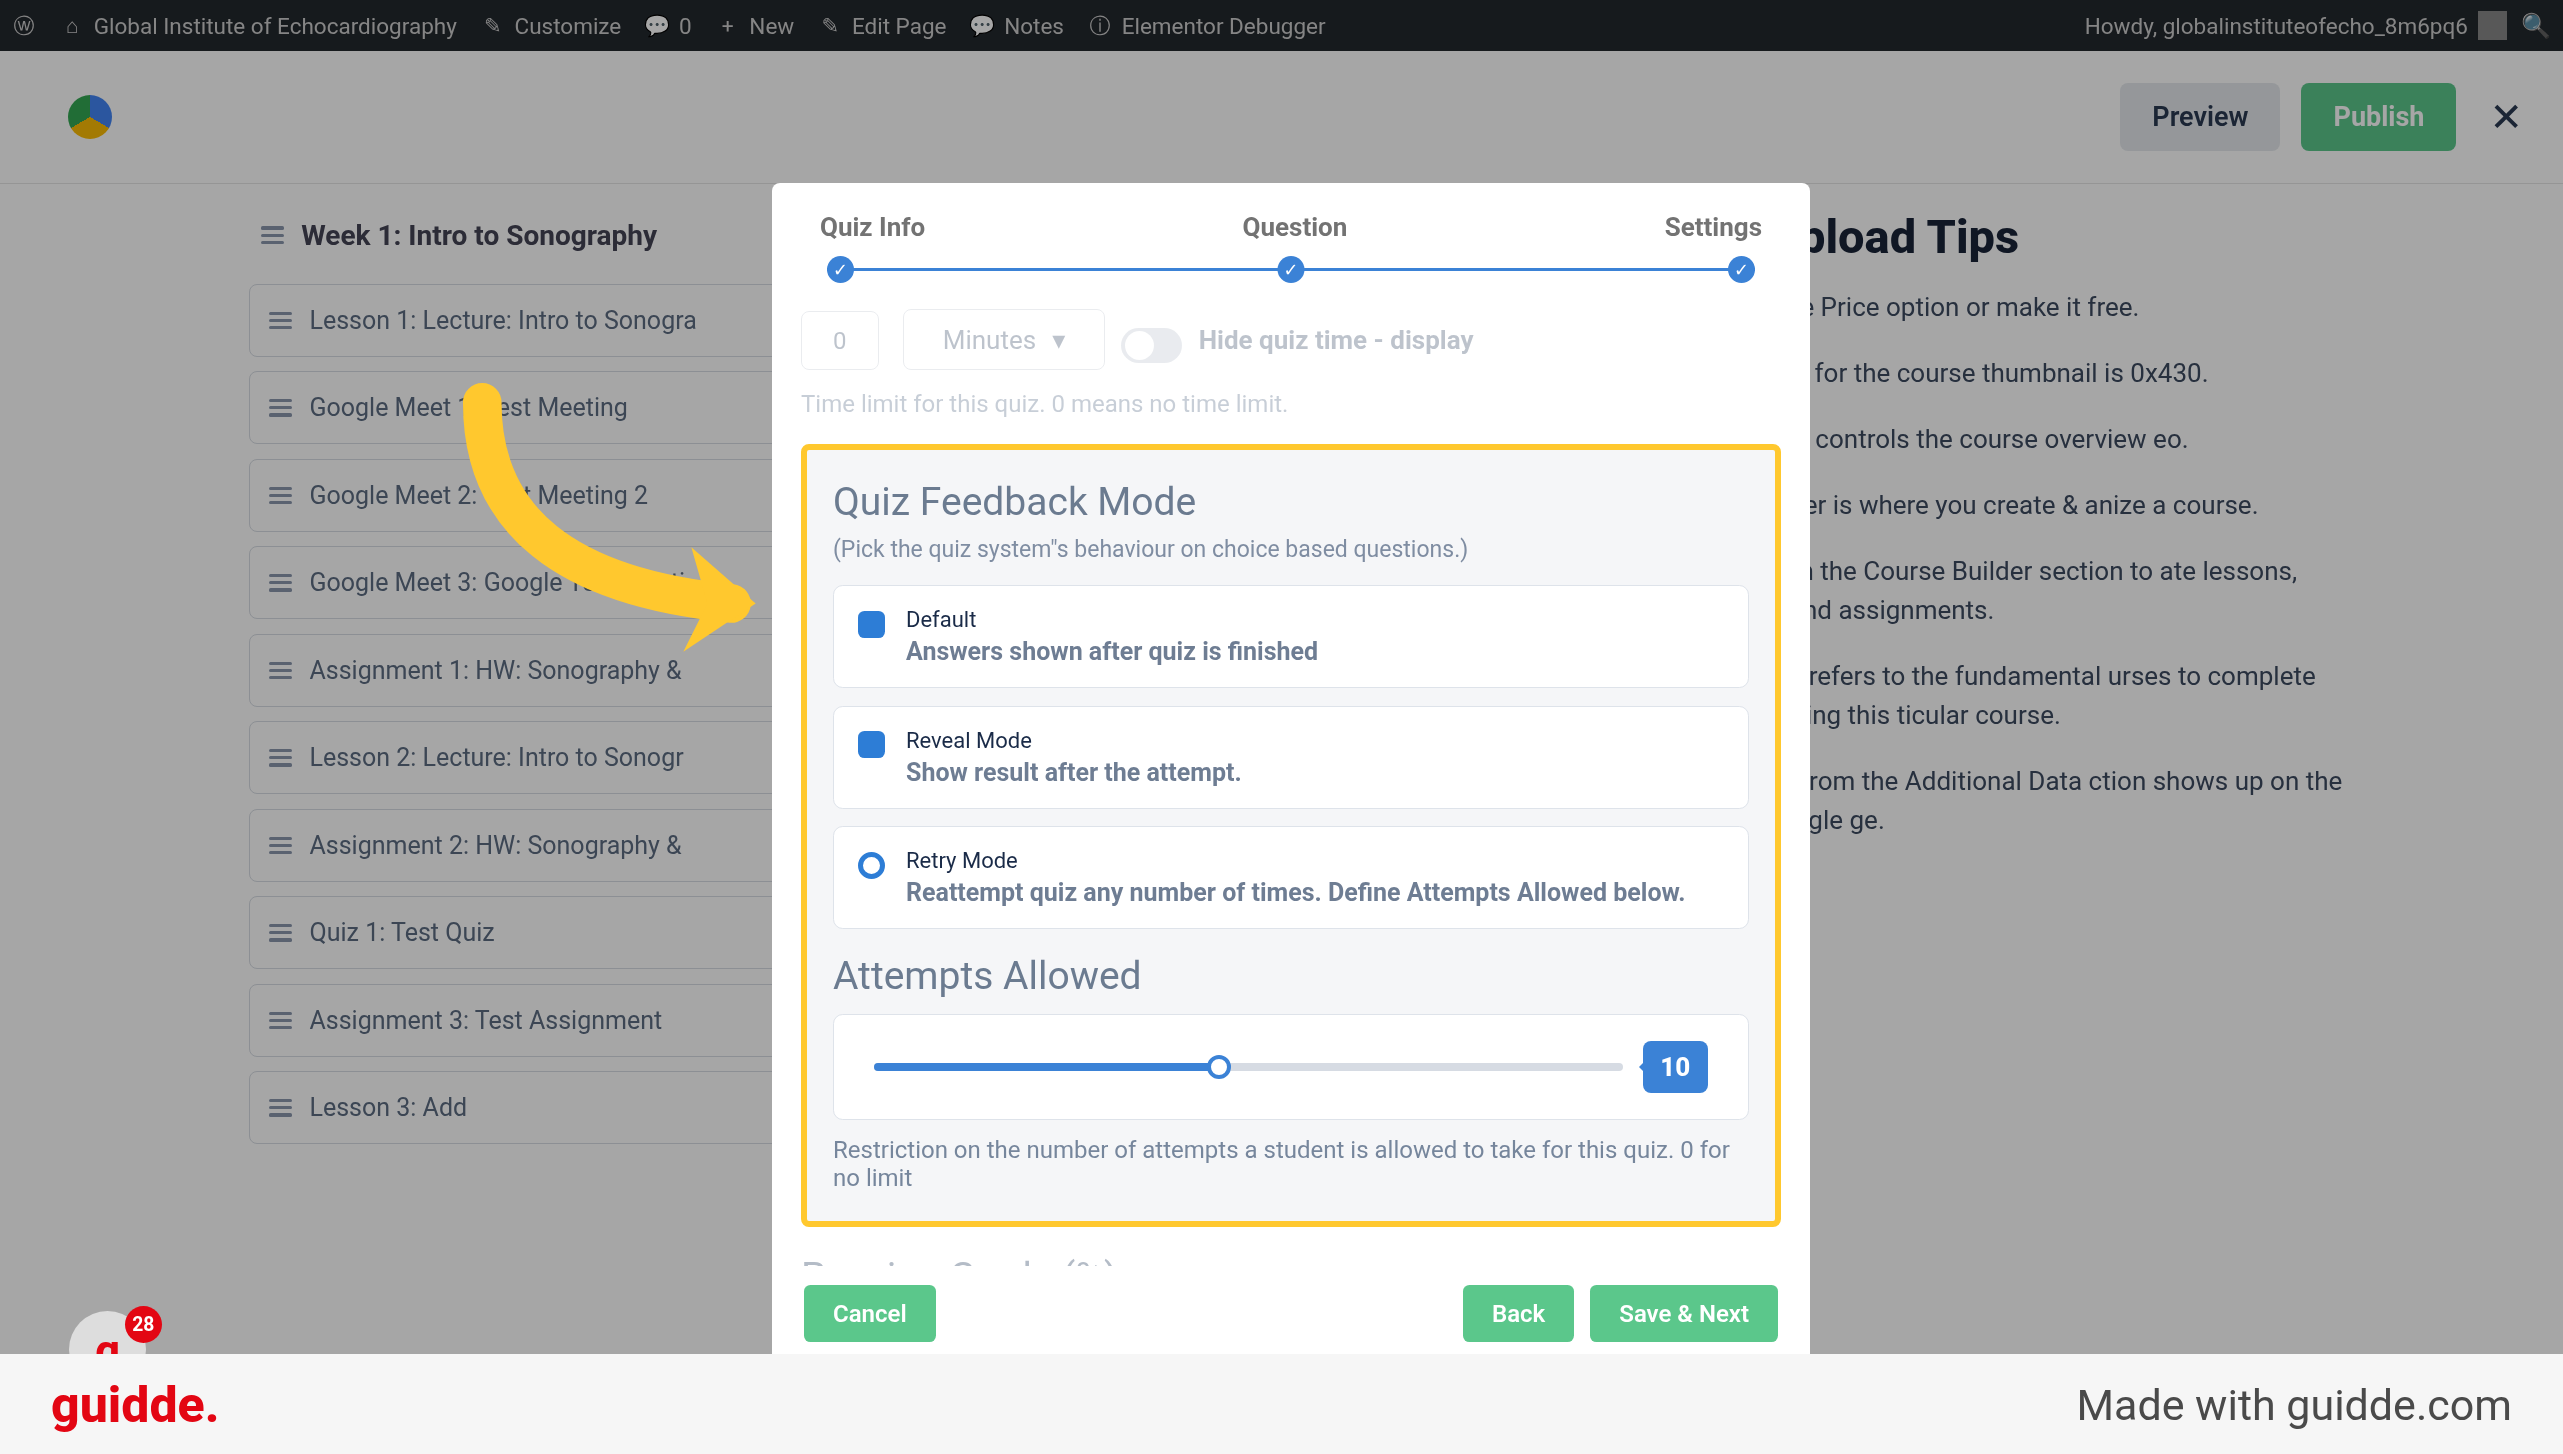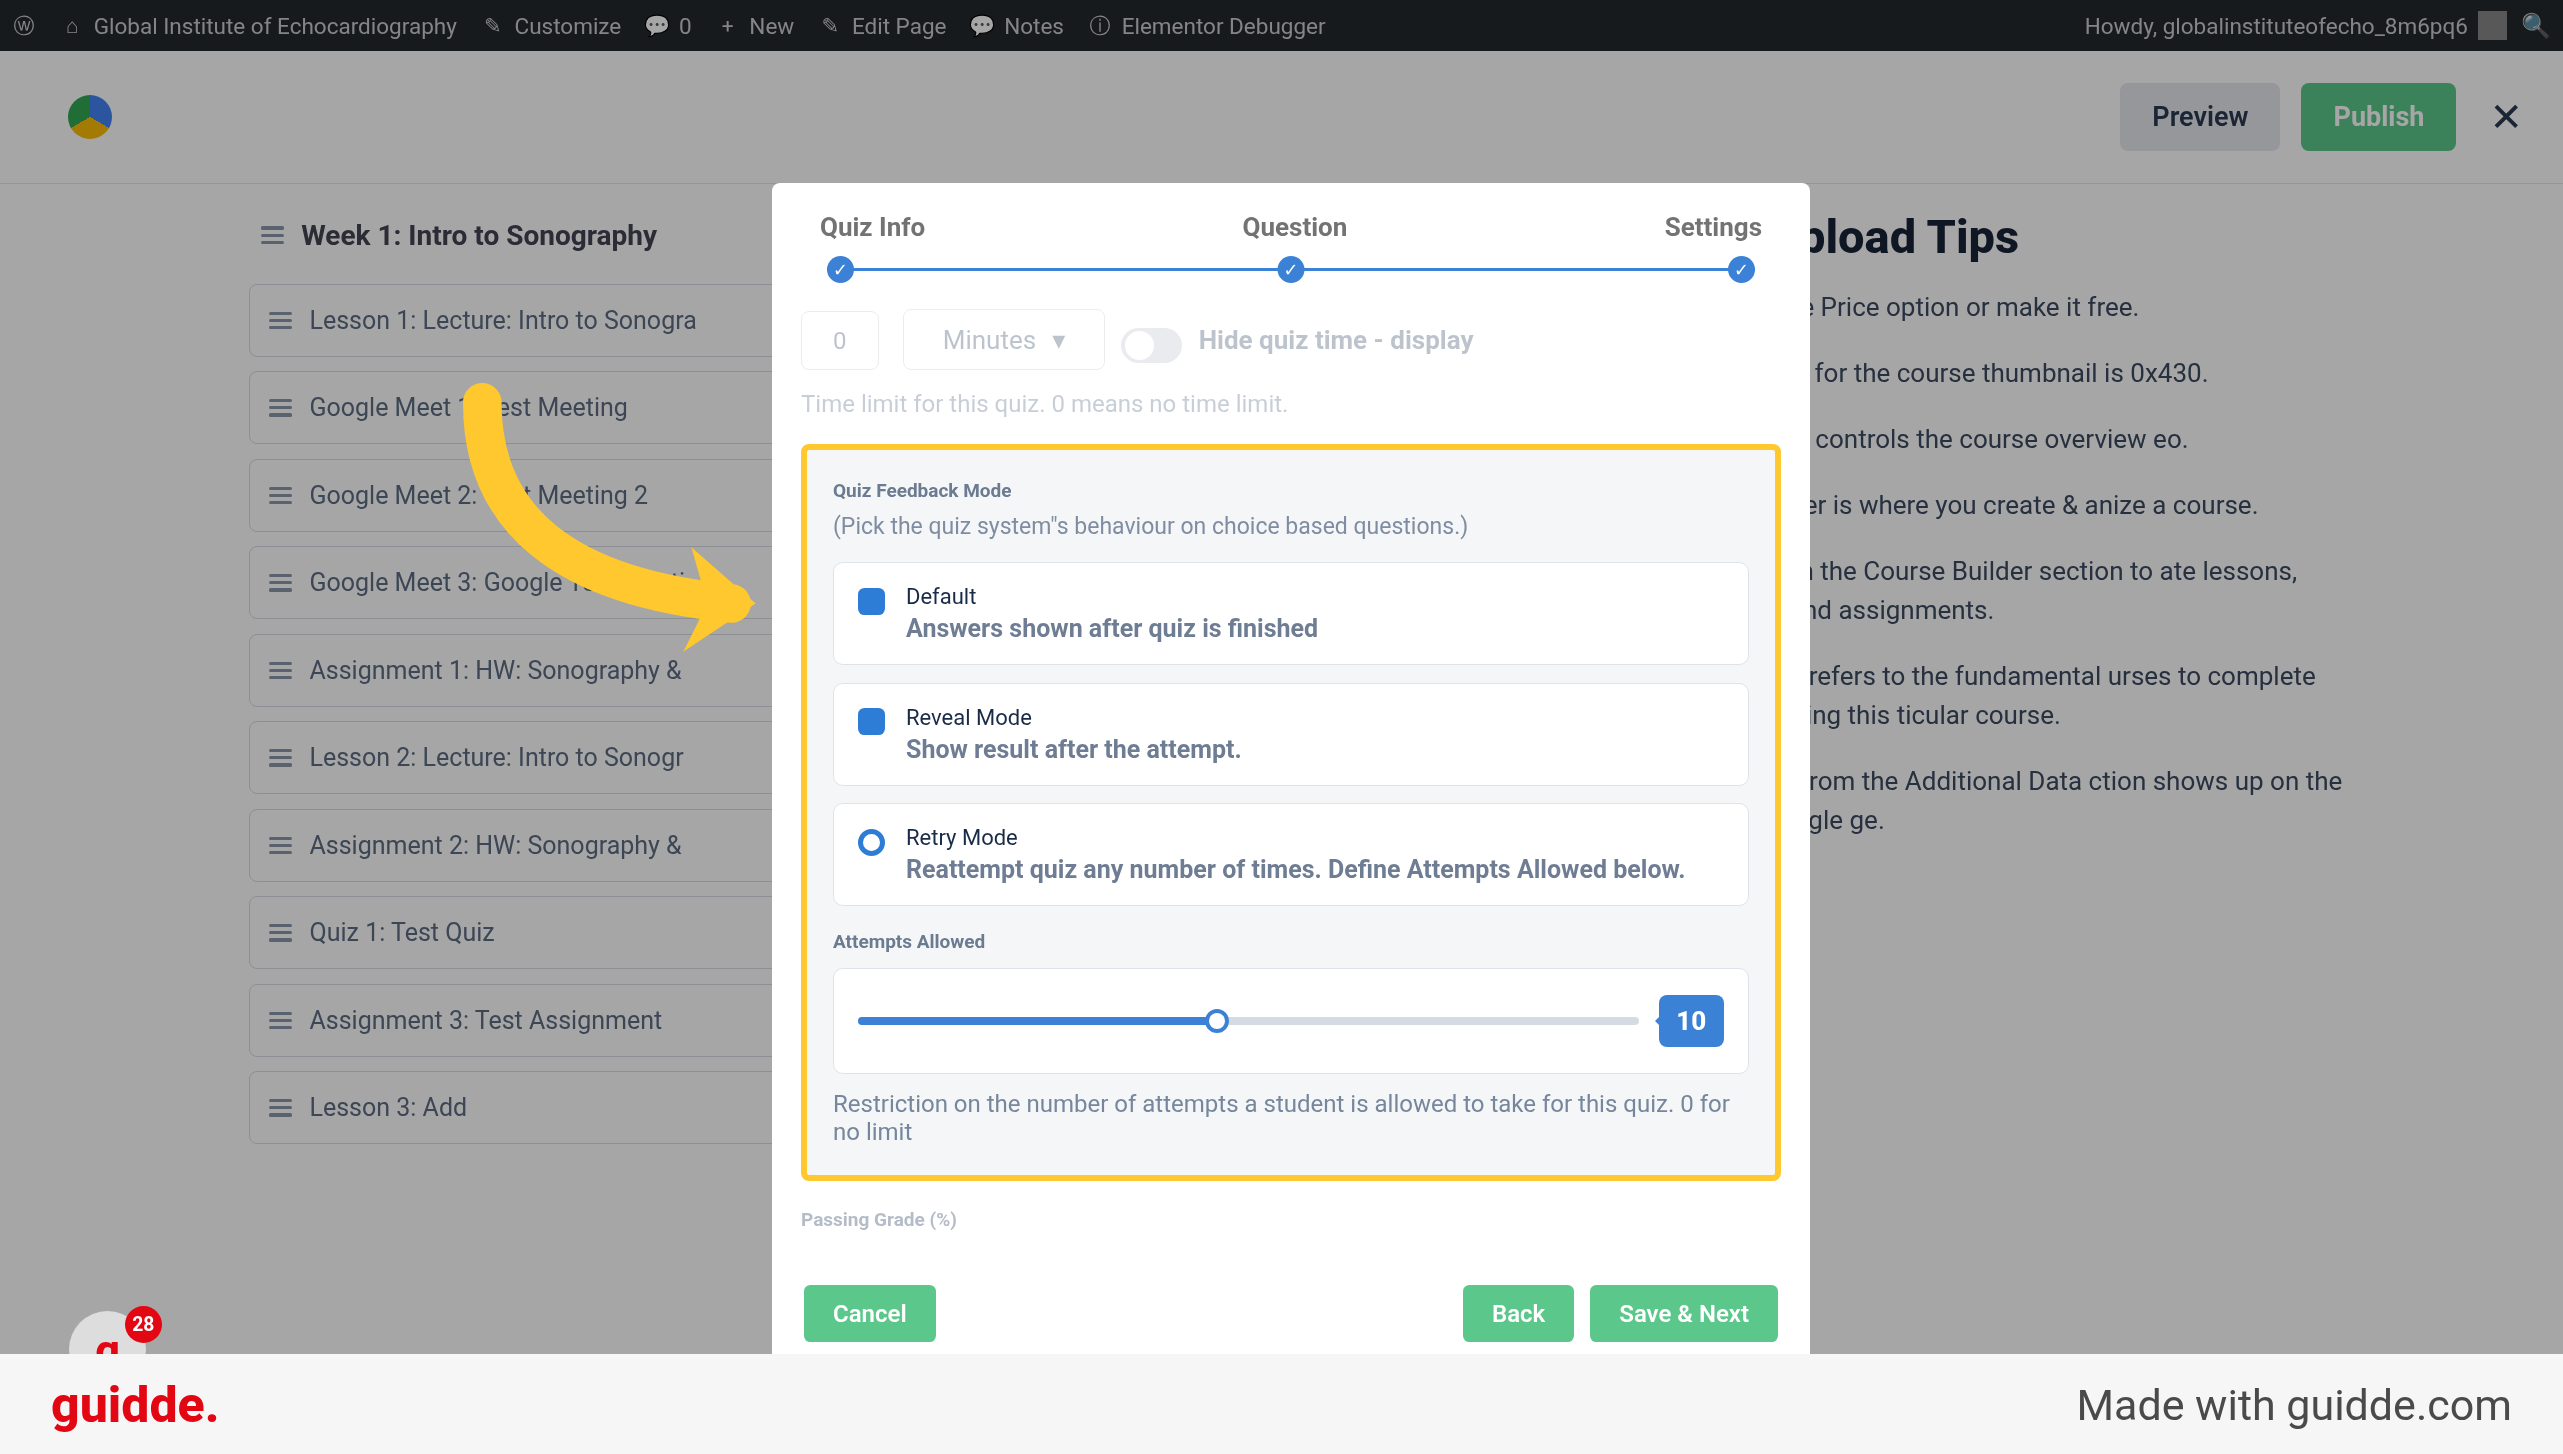--- a/index.html
+++ b/index.html
@@ -46,29 +46,29 @@
 .modal-body{flex:1;overflow:hidden;padding:0 29px;position:relative}
 .faded-top{opacity:.4}
 .num-box{display:inline-block;border:1.6px solid #ccd1d9;border-radius:8px;padding:14.5px 31px;font-size:24px;color:#5c6c82;margin-right:21px}
 .sel-box{display:inline-flex;align-items:center;gap:16px;border:1.6px solid #ccd1d9;border-radius:8px;padding:14.5px 39px;font-size:26px;color:#5c6c82}
 .toggle{width:61px;height:35px;background:#c9cfd8;border-radius:17.7px;position:relative;display:inline-block;vertical-align:middle;margin:0 13px}
 .toggle::after{content:"";position:absolute;top:3.2px;left:3.2px;width:29px;height:29px;background:#fff;border-radius:50%}
 .help-txt{font-size:24px;color:#76869c;margin-top:19.3px}
 
 
 .hilite{border:6.4px solid #ffc82e;border-radius:8px;padding:29px 26px;margin-top:26px;background:#f5f6f8}
-.sec-title{font-size:19px;font-weight:700;color:#6b7b90;margin-bottom:11.3px}
+.sec-title{font-size:39px;font-weight:400;color:#6b7b90;margin-bottom:11.3px}
 .sec-sub{font-size:23px;color:#7f8da2;margin-bottom:22.5px}
 .opt-card{background:#fff;border:1.6px solid #dee3ea;border-radius:9.7px;padding:21px 24px;display:flex;gap:21px;margin-bottom:17.7px}
 .radio-sq{width:27px;height:27px;background:#2d7dd6;border-radius:6.4px;flex-shrink:0;margin-top:3.2px}
 .radio-rd{width:27px;height:27px;border:5.6px solid #2d7dd6;background:#fff;border-radius:50%;flex-shrink:0;margin-top:3.2px}
 .opt-t{font-size:22px;font-weight:400;color:#1a2b48}
 .opt-d{font-size:25px;font-weight:700;color:#6e7d93;margin-top:4.8px}
 
-.slider-wrap{background:#fff;border:1.6px solid #dee3ea;border-radius:9.7px;padding:26px 24px;display:flex;align-items:center;gap:19.3px;margin-top:14.5px}
+.slider-wrap{background:#fff;border:1.6px solid #dee3ea;border-radius:9.7px;padding:26px 40px;display:flex;align-items:center;gap:19.3px;margin-top:14.5px}
 .slider-track{flex:1;height:8px;background:#d6dbe3;border-radius:4px;position:relative}
 .slider-fill{position:absolute;left:0;top:0;bottom:0;width:46%;background:#3b82d6;border-radius:4px}
 .slider-thumb{position:absolute;left:46%;top:50%;transform:translate(-50%,-50%);width:24px;height:24px;border-radius:50%;background:#fff;border:4.8px solid #3b82d6}
 .slider-val{background:#3b82d6;color:#fff;font-weight:800;font-size:26px;padding:11.3px 17.7px;border-radius:8px;position:relative}
 .slider-val::before{content:"";position:absolute;left:-11.3px;top:50%;transform:translateY(-50%);border:8px solid transparent;border-right-color:#3b82d6}
 
 .modal-foot{display:flex;padding:19.3px 32px 24px;gap:16px;align-items:flex-end}
 .btn-sm{border:none;border-radius:6.4px;padding:14.5px 29px;font-size:24px;font-weight:600;color:#fff;background:#5bc78b}
 .btn-sm.cancel{background:#5bc78b}
 .foot-spacer{flex:1}

